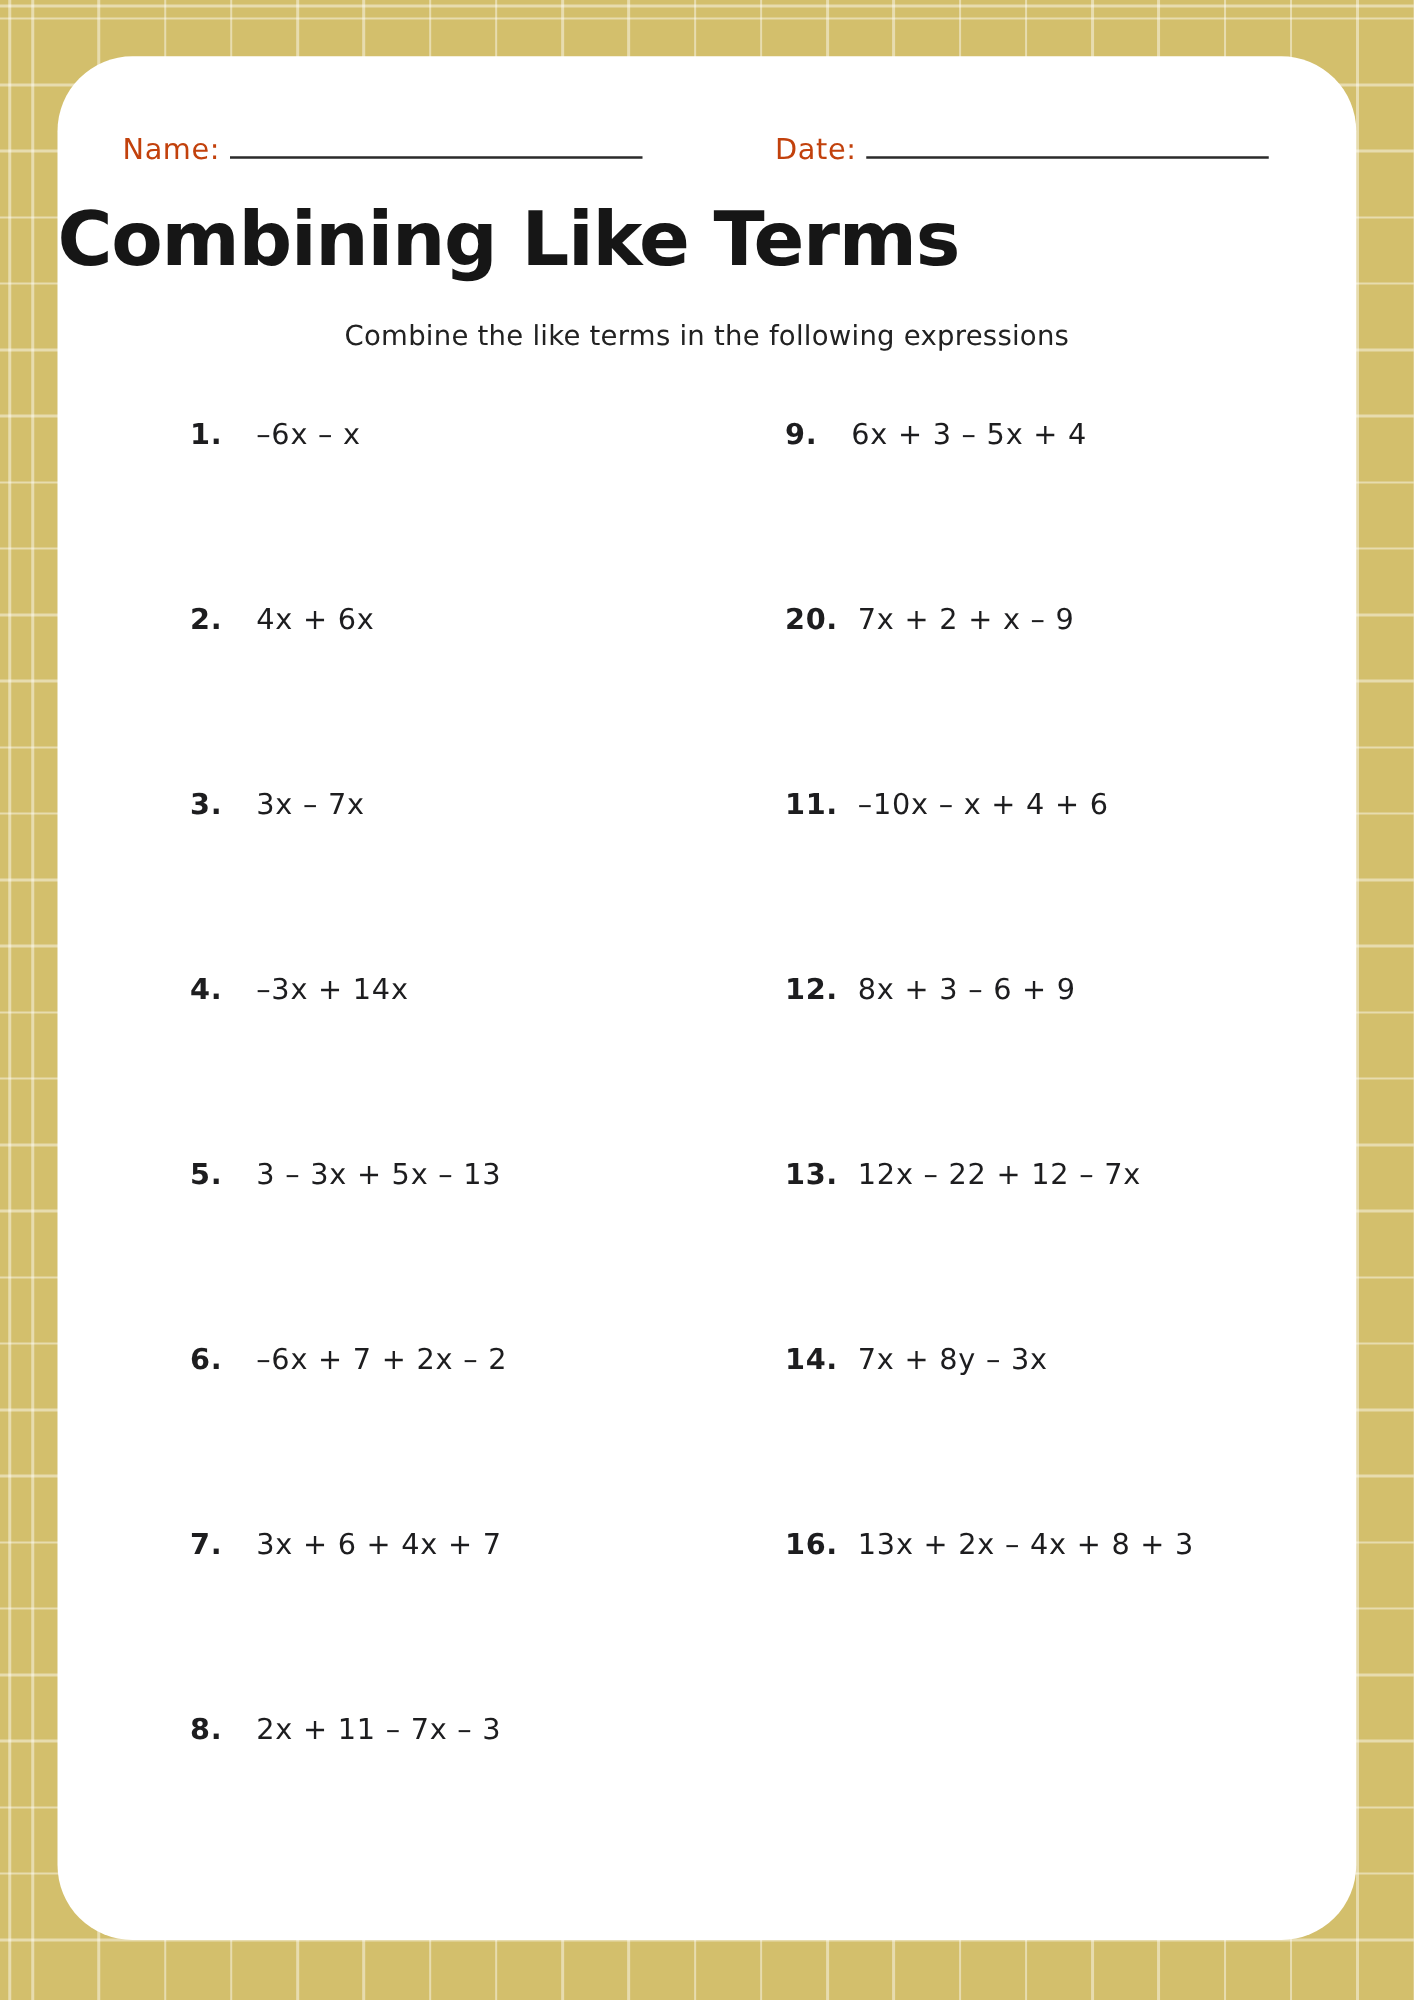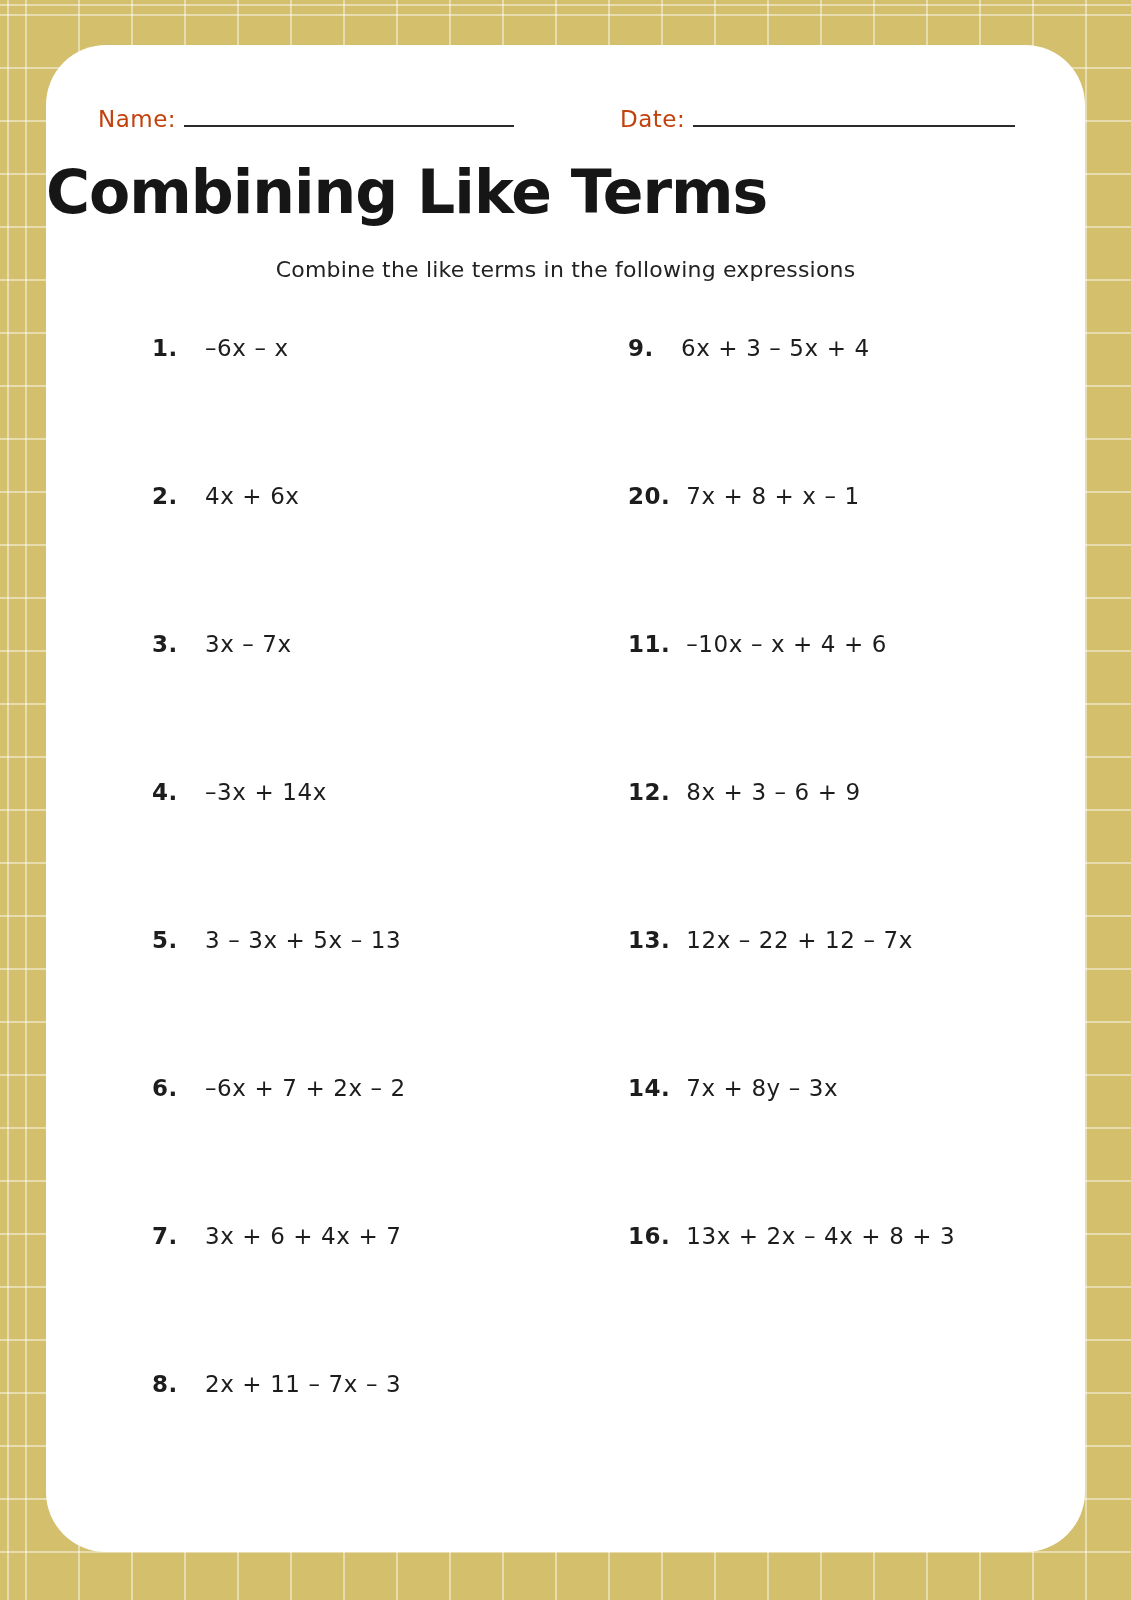--- a/index.html
+++ b/index.html
@@ -162,21 +162,21 @@
     <span class="pexpr">2x + 11 – 7x – 3</span>
   </div>
 
   <div class="problem">
     <span class="pnum">9.</span>
     <span class="pexpr">6x + 3 – 5x + 4</span>
   </div>
 
   <div class="problem">
     <span class="pnum">20.</span>
-    <span class="pexpr">7x + 8 + x – 1</span>
+    <span class="pexpr">7x + 2 + x – 9</span>
   </div>
 
   <div class="problem">
     <span class="pnum">11.</span>
     <span class="pexpr">–10x – x + 4 + 6</span>
   </div>
 
   <div class="problem">
     <span class="pnum">12.</span>
     <span class="pexpr">8x + 3 – 6 + 9</span>

